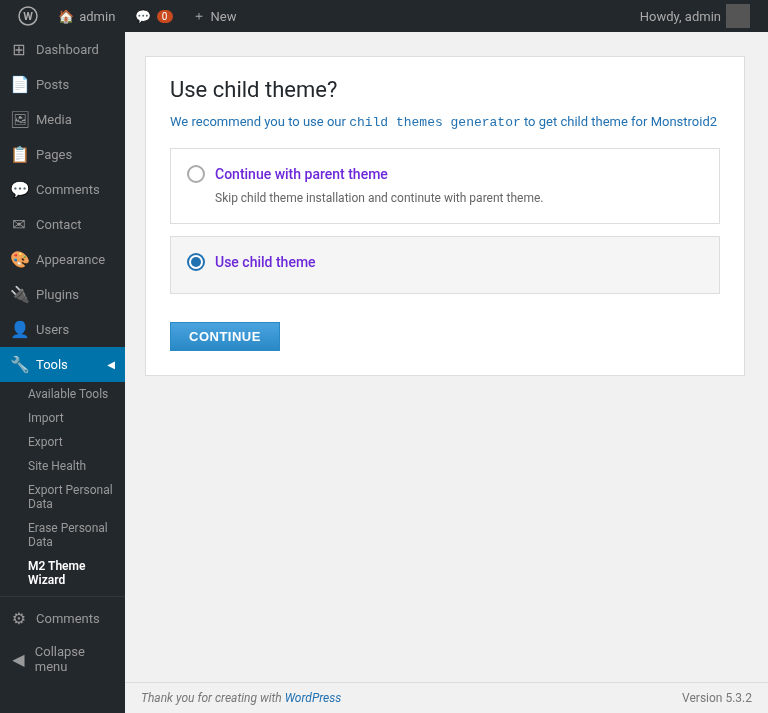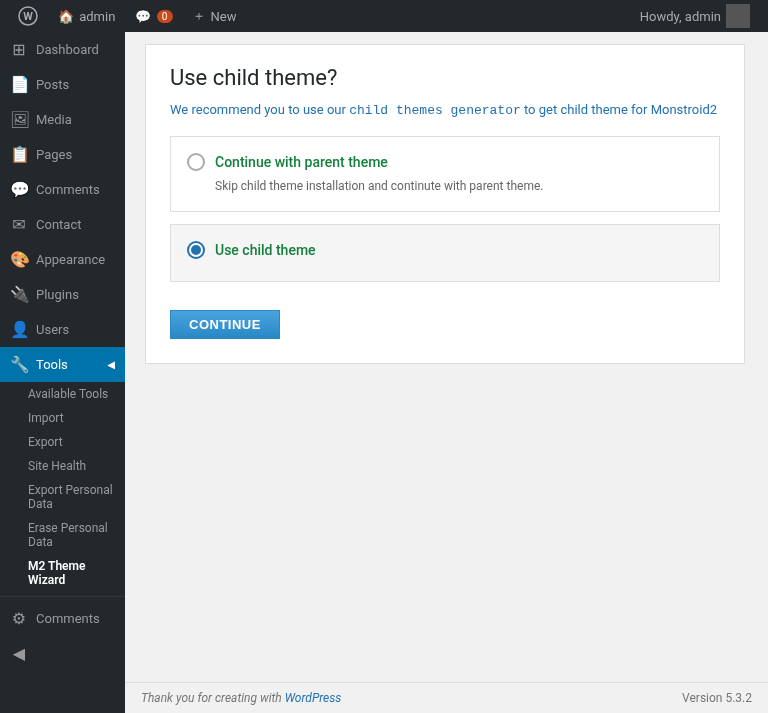--- a/index.html
+++ b/index.html
@@ -65,21 +65,21 @@
       font-size: 12px;
       cursor: pointer;
     }
     .submenu-item.active { color: #fff; font-weight: 600; }
 
     .menu-separator { height: 1px; background: #32373c; margin: 4px 0; }
 
     
     #main-content {
       flex: 1;
-      padding: 12px 20px 20px 20px;
+      padding: 24px 20px 20px 20px;
       background: #f1f1f1;
       display: flex;
       flex-direction: column;
     }
 
     .content-box {
       background: #fff;
       border: 1px solid #ddd;
       padding: 20px 24px 24px;
       max-width: 600px;
@@ -107,21 +107,21 @@
       cursor: pointer;
       background: #fff;
     }
     .option-card.selected { background: #f5f5f5; }
     .option-card-header {
       display: flex;
       align-items: center;
       gap: 10px;
       margin-bottom: 6px;
     }
-    .option-card-title { font-size: 14px; color: #15803d; font-weight: 500; }
+    .option-card-title { font-size: 14px; color: #6d28d9; font-weight: 500; }
     .option-card-desc { font-size: 12px; color: #666; padding-left: 28px; line-height: 1.5; }
 
     .radio-circle {
       width: 18px;
       height: 18px;
       border-radius: 50%;
       border: 2px solid #aaa;
       display: flex;
       align-items: center;
       justify-content: center;
@@ -269,20 +269,21 @@
     <div class="submenu-item">Erase Personal Data</div>
     <div class="submenu-item active">M2 Theme Wizard</div>
 
     <div class="menu-separator"></div>
     <div class="menu-item">
       <span class="menu-icon">⚙</span>
       <span>Comments</span>
     </div>
     <div class="menu-item">
       <span class="menu-icon">◀</span>
+      <span>Collapse menu</span>
     </div>
   </div>
 
   <div id="main-content">
     <div class="content-box">
       <h1 class="page-title">Use child theme?</h1>
       <p class="page-subtitle">
         We recommend you to use our <a>child themes generator</a> to get child theme for Monstroid2
       </p>
 

